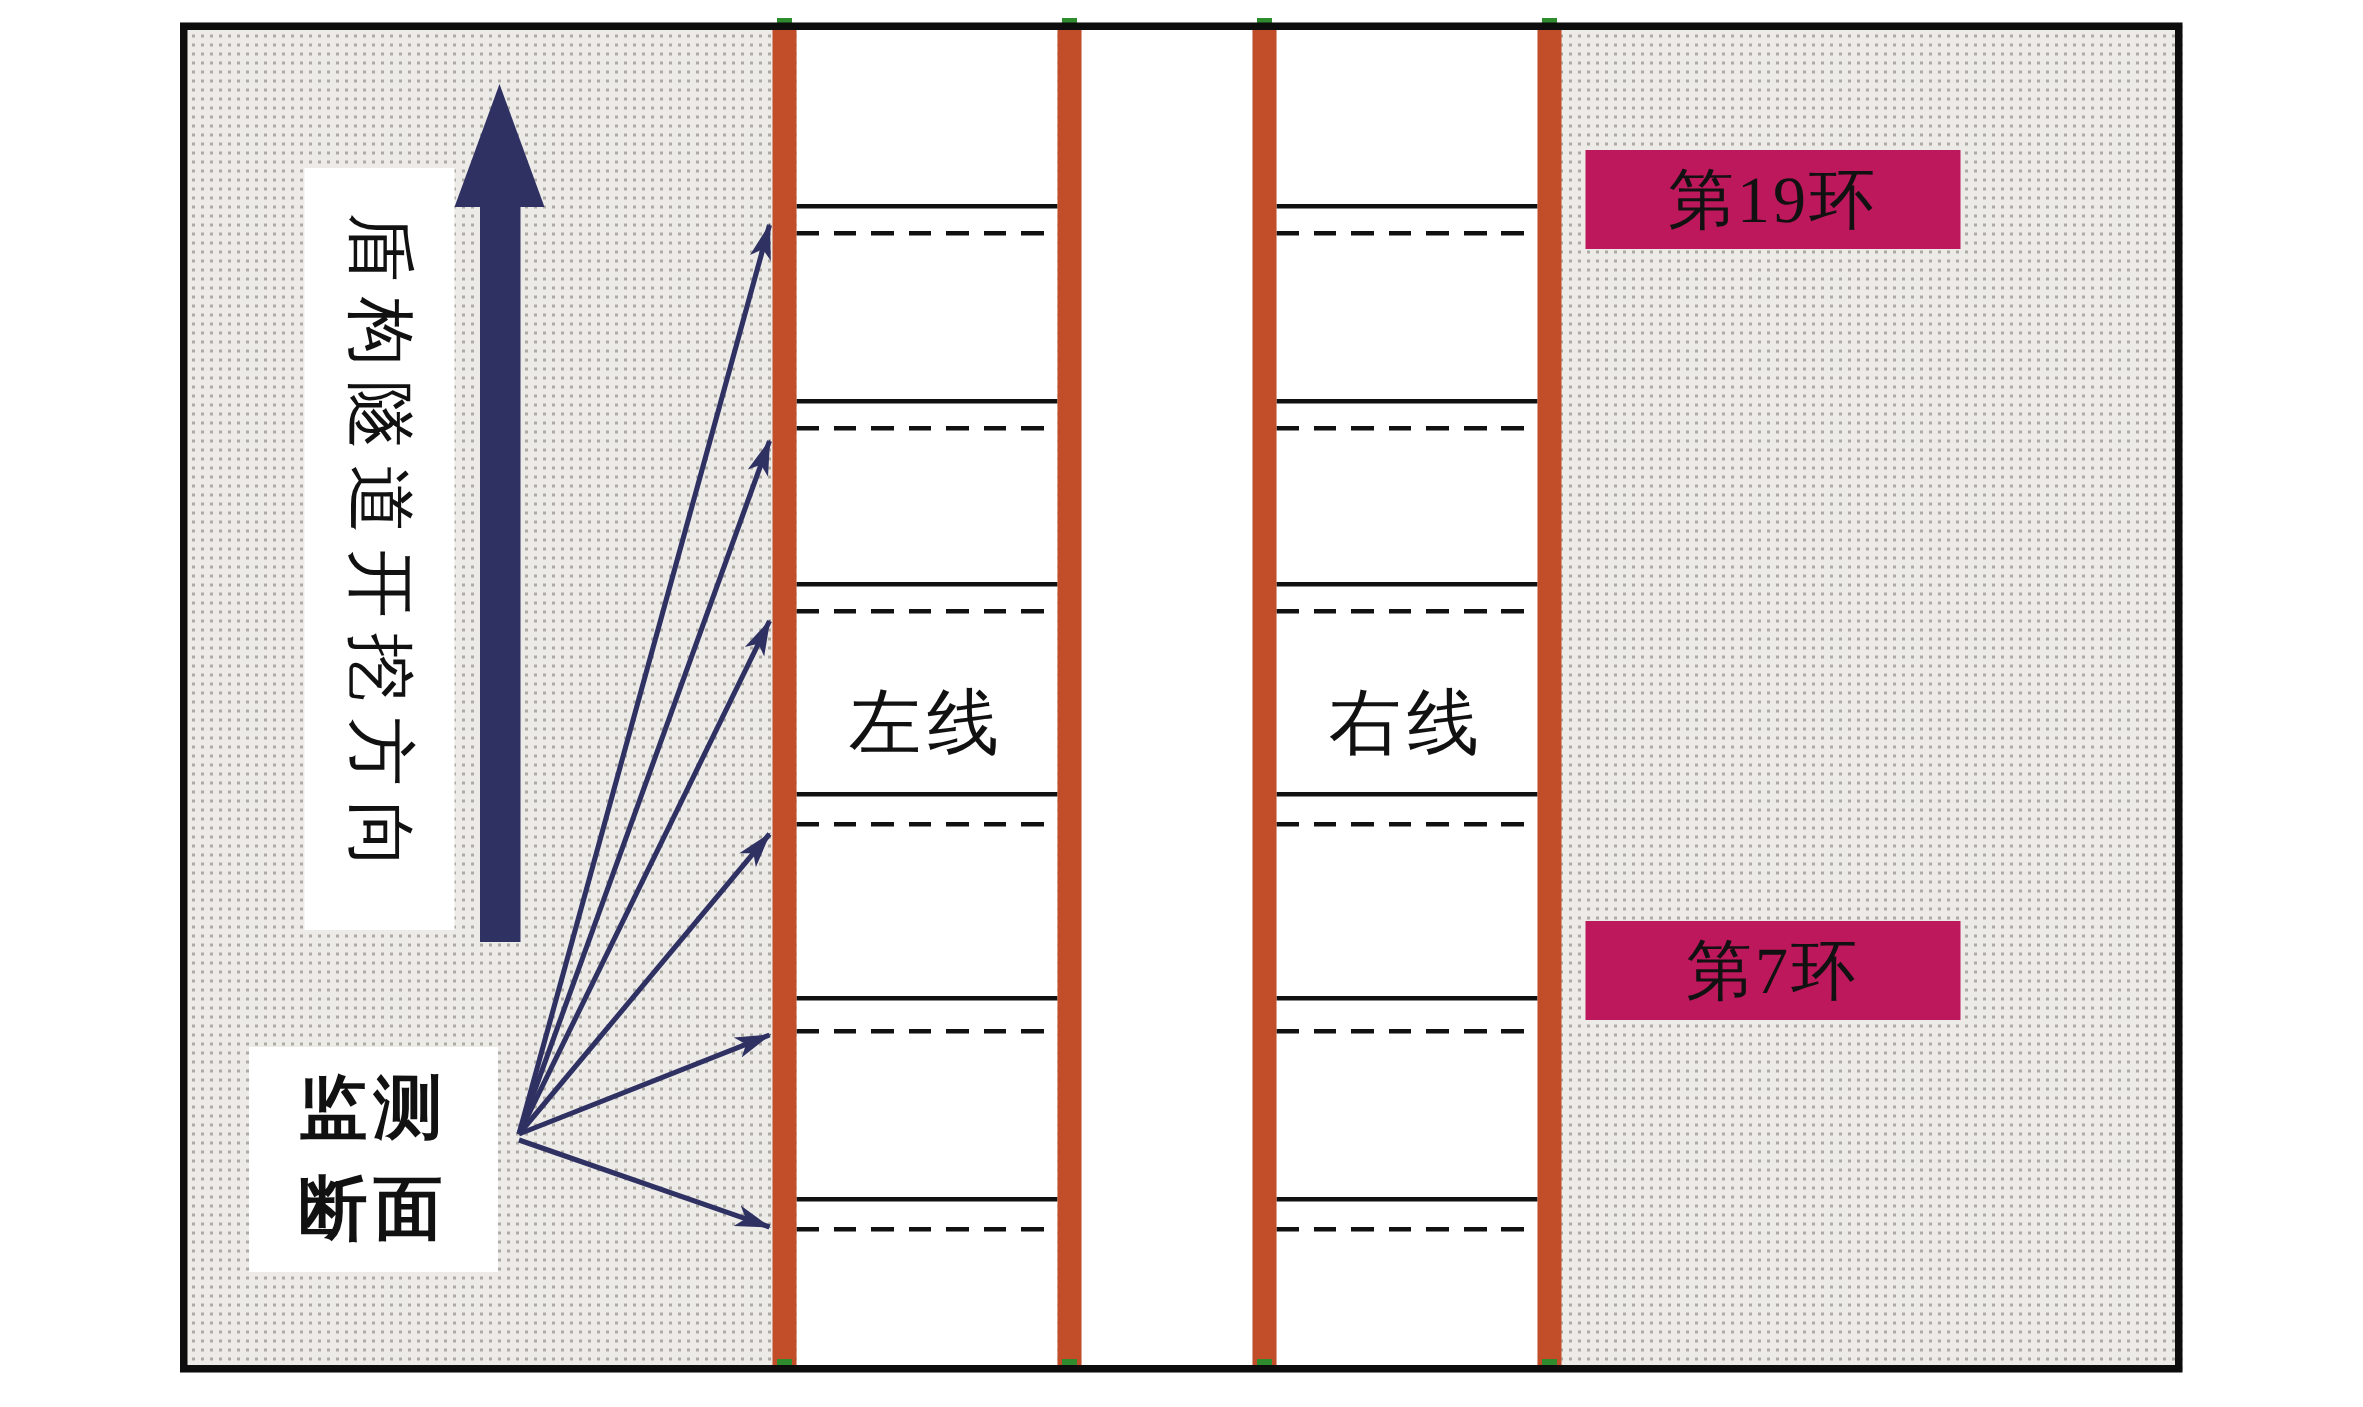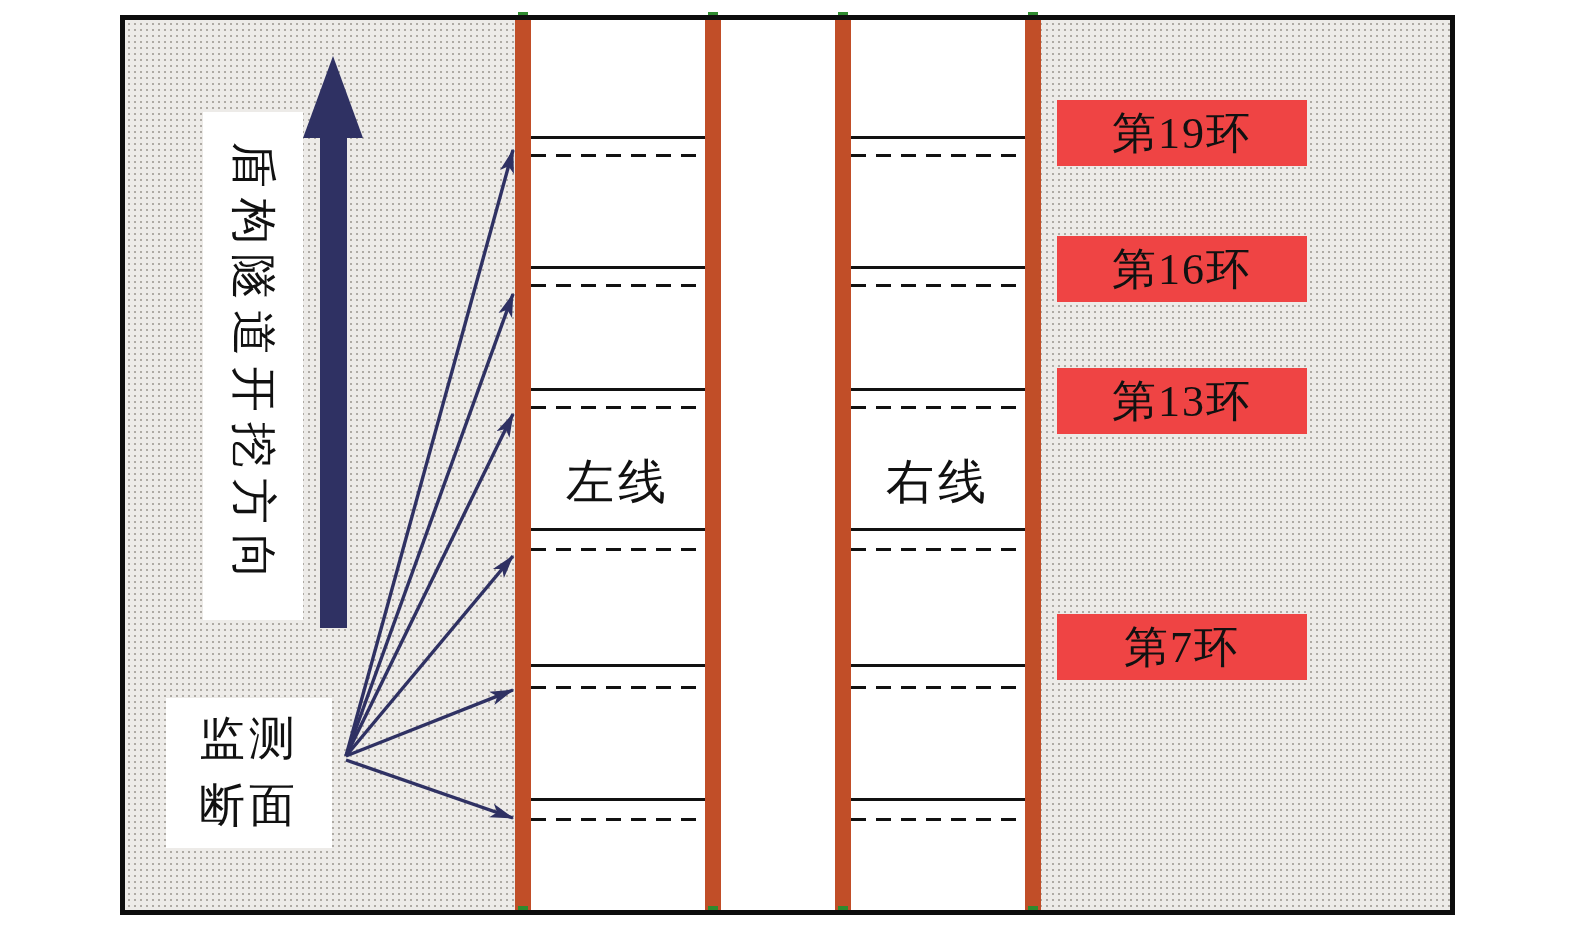--- a/index.html
+++ b/index.html
@@ -41,41 +41,41 @@
   .endmark{position:absolute;width:10px;height:8px;background:#2e8b2e;z-index:3;}
   
   .secline{position:absolute;height:3px;z-index:2;}
   .secline.lt{left:531px;width:174px;}
   .secline.rt{left:851px;width:174px;}
   .secline.solid{background:var(--ink);}
   .secline.dash{background:repeating-linear-gradient(90deg,var(--ink) 0 15px,transparent 15px 25px);}
   
   .ringlabel{
     position:absolute;left:1057px;width:250px;height:66px;
-    background:#ef4444;z-index:3;
+    background:#be185d;z-index:3;
     display:flex;align-items:center;justify-content:center;
     font-size:44px;letter-spacing:2px;
   }
   
   .dirbox{
     position:absolute;left:203px;top:112px;width:100px;height:508px;
     background:#ffffff;z-index:3;
     display:flex;align-items:center;justify-content:center;
   }
   .dirbox .vtext{
     transform:rotate(90deg);
     white-space:nowrap;
     font-size:46px;letter-spacing:10px;
   }
   
   .monbox{
     position:absolute;left:166px;top:698px;width:166px;height:150px;
     background:#ffffff;z-index:3;
     display:flex;flex-direction:column;align-items:center;justify-content:center;
-    font-size:46px;line-height:1.45;letter-spacing:4px;
+    font-size:46px;line-height:1.45;letter-spacing:4px;font-weight:bold;
   }
   
   .tunlabel{
     position:absolute;top:452px;width:174px;height:60px;z-index:3;
     display:flex;align-items:center;justify-content:center;
     font-size:48px;letter-spacing:4px;
   }
   .tunlabel.lt{left:531px;}
   .tunlabel.rt{left:851px;}
   
@@ -133,26 +133,20 @@
   <div class="endmark" style="left:838px;top:12px"></div>
   <div class="endmark" style="left:1028px;top:12px"></div>
   <div class="endmark" style="left:518px;top:906px"></div>
   <div class="endmark" style="left:708px;top:906px"></div>
   <div class="endmark" style="left:838px;top:906px"></div>
   <div class="endmark" style="left:1028px;top:906px"></div>
 
   <div class="ringlabel" style="top:100px">
       <span>第19环</span>
     </div>
-  <div class="ringlabel" style="top:236px">
-      <span>第16环</span>
-    </div>
-  <div class="ringlabel" style="top:368px">
-      <span>第13环</span>
-    </div>
   <div class="ringlabel" style="top:614px">
       <span>第7环</span>
     </div>
 
   <div class="dirbox">
     <span class="vtext">盾构隧道开挖方向</span>
   </div>
 
   <div class="monbox">
     <span>监测</span>

